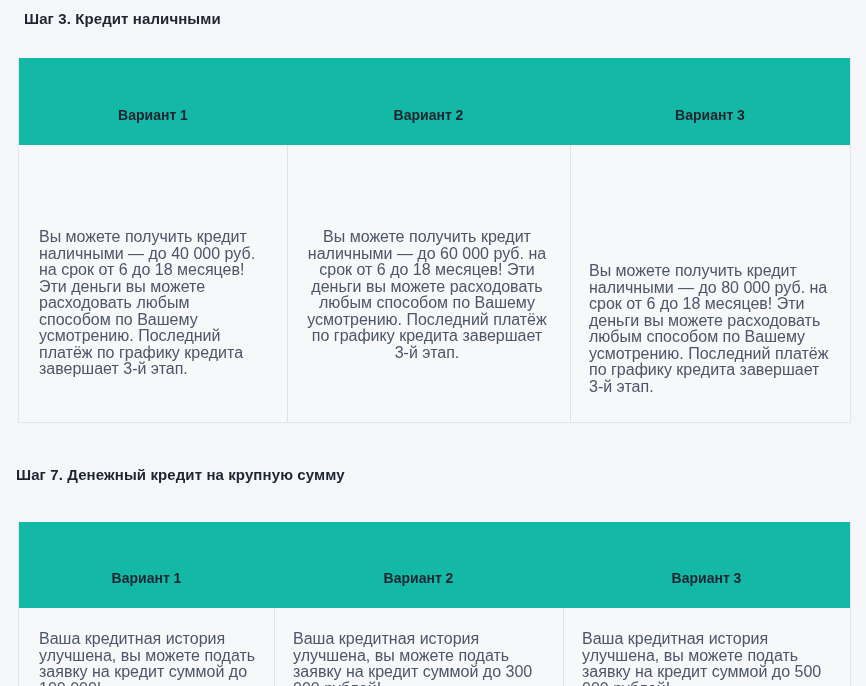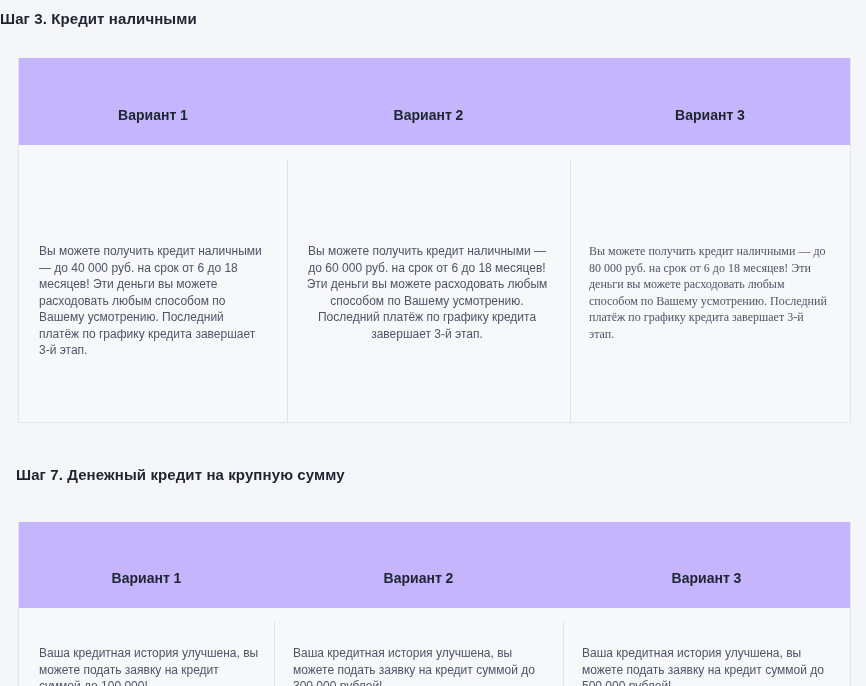--- a/index.html
+++ b/index.html
@@ -28,21 +28,21 @@
     font-size: 15px;
     font-weight: bold;
     color: #1e2430;
     letter-spacing: 0.1px;
     line-height: 20px;
     margin: 0;
   }
 
   .section-title-1 {
     position: absolute;
-    left: 0;
+    left: 24px;
     top: 9px;
   }
 
   .section-title-2 {
     position: absolute;
     left: 16px;
     top: 465px;
   }
 
   
@@ -66,21 +66,21 @@
   .table-2 {
     left: 18px;
     top: 522px;
     width: 833px;
     height: 164px;
     border-bottom: none;
   }
 
   .head-row {
     display: flex;
-    background: #c4b5fd;
+    background: #14b8a6;
     flex: 0 0 auto;
   }
 
   .table-1 .head-row { height: 87px; }
   .table-2 .head-row { height: 86px; }
 
   .head-cell {
     display: flex;
     align-items: center;
     justify-content: center;
@@ -92,38 +92,37 @@
   }
 
   .body-row {
     display: flex;
     flex: 1 1 auto;
     min-height: 0;
   }
 
   .body-cell {
     box-sizing: border-box;
-    font-size: 12px;
+    font-size: 16px;
     line-height: 16.5px;
     color: #4d5566;
     border-left: 1px solid #dfe3e8;
-    margin-top: 14px;
   }
   .body-cell:first-child {
     border-left: none;
   }
 
   
   .table-1 .head-cell:nth-child(1) { width: 268px; }
   .table-1 .head-cell:nth-child(2) { width: 283px; }
   .table-1 .head-cell:nth-child(3) { width: 280px; }
 
   .table-1 .body-cell:nth-child(1) { width: 268px; padding: 84px 22px 0 20px; }
   .table-1 .body-cell:nth-child(2) { width: 283px; padding: 84px 22px 0 18px; text-align: center; }
-  .table-1 .body-cell:nth-child(3) { width: 280px; padding: 84px 20px 0 18px; font-family: Liberation Serif, serif; }
+  .table-1 .body-cell:nth-child(3) { width: 280px; padding: 118px 20px 0 18px; }
 
   
   .table-2 .head-cell:nth-child(1) { width: 255px; }
   .table-2 .head-cell:nth-child(2) { width: 289px; }
   .table-2 .head-cell:nth-child(3) { width: 287px; }
 
   .table-2 .body-cell:nth-child(1) { width: 255px; padding: 23px 14px 0 20px; }
   .table-2 .body-cell:nth-child(2) { width: 289px; padding: 23px 20px 0 18px; }
   .table-2 .body-cell:nth-child(3) { width: 287px; padding: 23px 20px 0 18px; }
 

